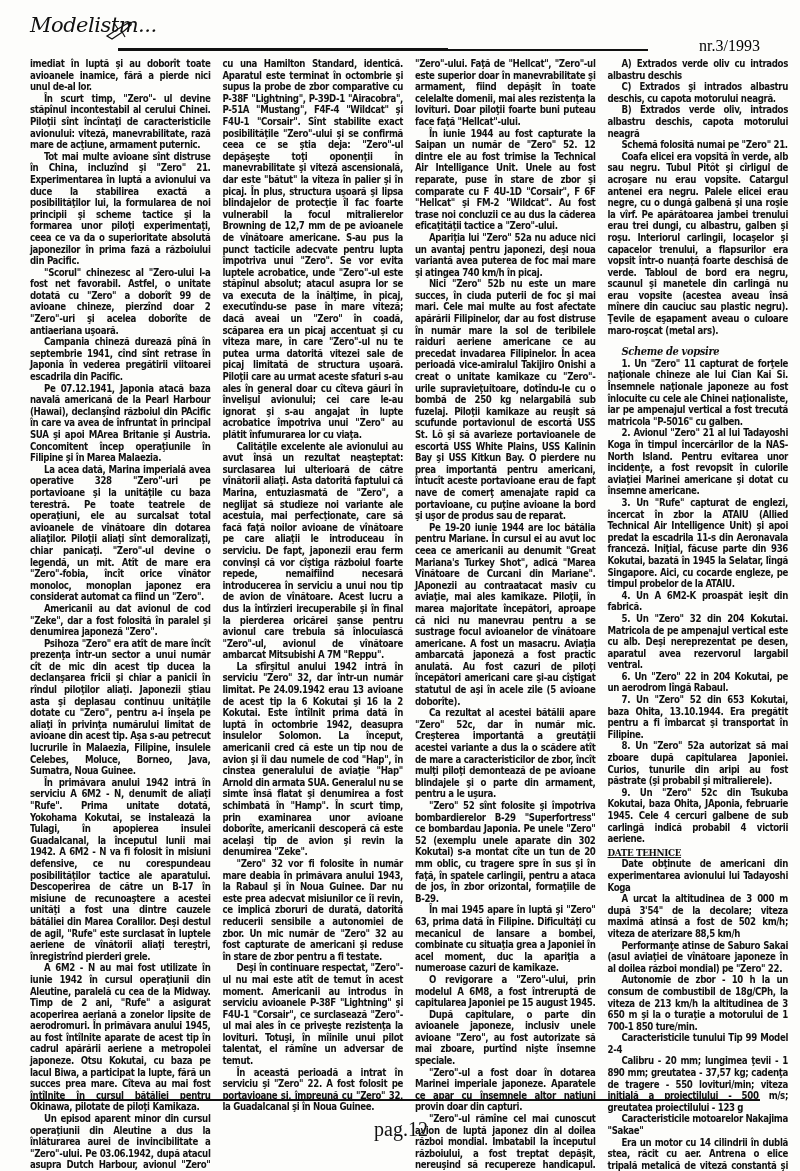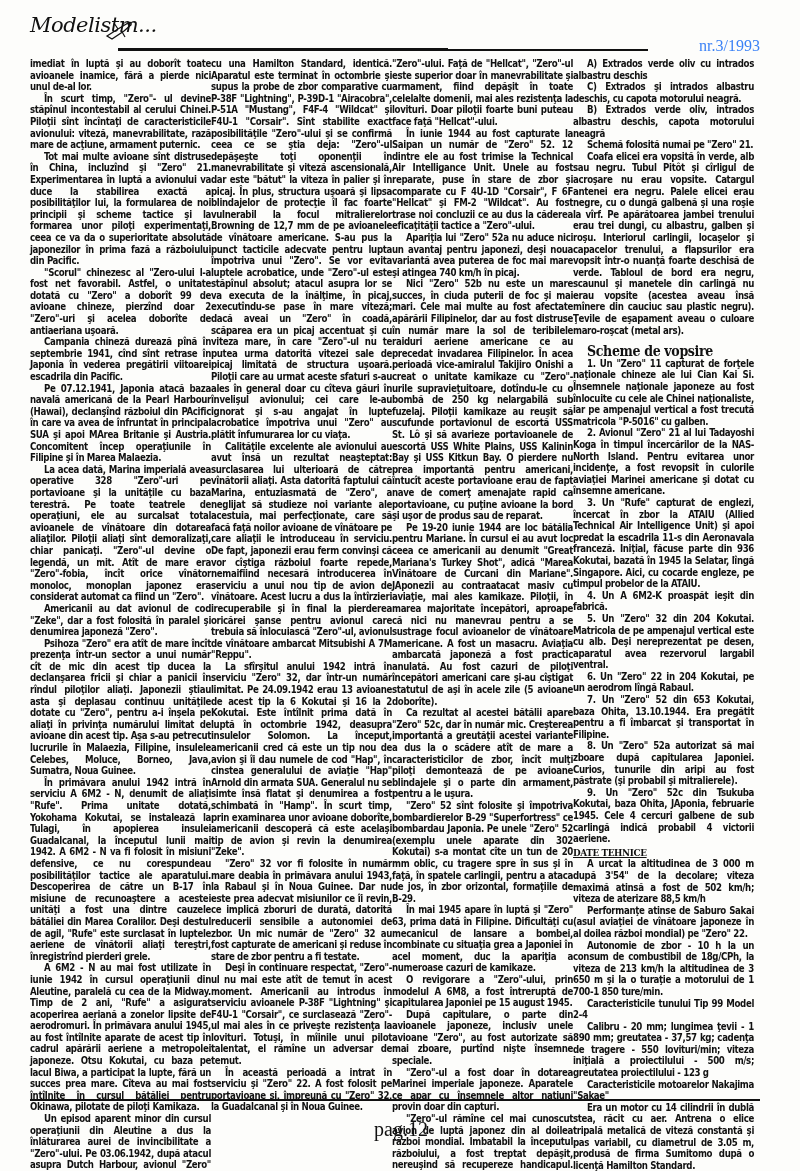--- a/index.html
+++ b/index.html
@@ -10,38 +10,38 @@
   .header { position:absolute; left:0; top:0; width:800px; height:58px; }
   .logo {
     position:absolute; left:30px; top:13px; font-family:"DejaVu Serif", serif;
     font-style:italic; font-size:21px; letter-spacing:-0.5px; color:#111;
   }
   .logo-plane { position:absolute; left:104px; top:18px; width:30px; height:24px; }
   .header-rule { position:absolute; left:118px; top:48px; width:330px; height:3px; background:#111; }
   .header-rule2 { position:absolute; left:448px; top:49px; width:200px; height:2px; background:#111; }
   .issue {
     position:absolute; right:40px; top:37px; font-family:"Liberation Serif", serif;
-    font-size:16px; color:#3b82f6;
+    font-size:16px; color:#000000;
   }
   .columns {
     position:absolute; left:30px; top:58px; width:758px; height:1040px;
-    display:flex; 
+    display:flex; gap:12px;
   }
   .col {
     width:181px; font-family:"DejaVu Sans", sans-serif; font-size:9.6px;
     line-height:11.6px; text-align:justify; font-weight:bold; letter-spacing:-0.35px;
     font-stretch:condensed;
   }
   .col p { margin:0; text-indent:14px; }
   .col p.noindent { text-indent:0; }
   .col h4 {
     margin:2px 0 0 0; text-align:left; font-size:9.8px; text-decoration:underline;
     font-family:"DejaVu Serif", serif; font-weight:bold;
   }
-  .col h5 { margin:10px 0 0 14px; font-size:14px; font-family:"DejaVu Serif", serif; font-weight:bold; }
+  .col h5 { margin:10px 0 0 14px; font-size:11px; font-family:"DejaVu Serif", serif; font-weight:bold;font-style:italic; }
   .footer-rule { position:absolute; left:30px; top:1099px; width:730px; height:2px; background:#111; }
   .page-num {
     position:absolute; left:374px; top:1118px; font-family:"Liberation Serif", serif;
     font-size:20px; color:#111;text-align:right;
   }
 </style>
 </head>
 <body>
 
 <div class="header">
@@ -103,20 +103,21 @@
       <p>1. Un "Zero" 11 capturat de forţele naţionale chineze ale lui Cian Kai Si. Însemnele naţionale japoneze au fost înlocuite cu cele ale Chinei naţionaliste, iar pe ampenajul vertical a fost trecută matricola "P-5016" cu galben.</p>
       <p>2. Avionul "Zero" 21 al lui Tadayoshi Koga în timpul încercărilor de la NAS-North Island. Pentru evitarea unor incidenţe, a fost revopsit în culorile aviaţiei Marinei americane şi dotat cu însemne americane.</p>
       <p>3. Un "Rufe" capturat de englezi, încercat în zbor la ATAIU (Allied Technical Air Intelligence Unit) şi apoi predat la escadrila 11-s din Aeronavala franceză. Iniţial, făcuse parte din 936 Kokutai, bazată în 1945 la Selatar, lîngă Singapore. Aici, cu cocarde engleze, pe timpul probelor de la ATAIU.</p>
       <p>4. Un A 6M2-K proaspăt ieşit din fabrică.</p>
       <p>5. Un "Zero" 32 din 204 Kokutai. Matricola de pe ampenajul vertical este cu alb. Deşi nereprezentat pe desen, aparatul avea rezervorul largabil ventral.</p>
       <p>6. Un "Zero" 22 in 204 Kokutai, pe un aerodrom lîngă Rabaul.</p>
       <p>7. Un "Zero" 52 din 653 Kokutai, baza Ohita, 13.10.1944. Era pregătit pentru a fi îmbarcat şi transportat în Filipine.</p>
       <p>8. Un "Zero" 52a autorizat să mai zboare după capitularea Japoniei. Curios, tunurile din aripi au fost păstrate (şi probabil şi mitralierele).</p>
       <p>9. Un "Zero" 52c din Tsukuba Kokutai, baza Ohita, JAponia, februarie 1945. Cele 4 cercuri galbene de sub carlingă indică probabil 4 victorii aeriene.</p>
       <h4>DATE TEHNICE</h4>
+      <p>Date obţinute de americani din experimentarea avionului lui Tadayoshi Koga</p>
       <p>A urcat la altitudinea de 3 000 m după 3'54" de la decolare; viteza maximă atinsă a fost de 502 km/h; viteza de aterizare 88,5 km/h</p>
       <p>Performanţe atinse de Saburo Sakai (asul aviaţiei de vînătoare japoneze în al doilea război mondial) pe "Zero" 22.</p>
       <p>Autonomie de zbor - 10 h la un consum de combustibil de 18g/CPh, la viteza de 213 km/h la altitudinea de 3 650 m şi la o turaţie a motorului de 1 700-1 850 ture/min.</p>
       <p>Caracteristicile tunului Tip 99 Model 2-4</p>
       <p>Calibru - 20 mm; lungimea ţevii - 1 890 mm; greutatea - 37,57 kg; cadenţa de tragere - 550 lovituri/min; viteza iniţială a proiectilului - 500 m/s; greutatea proiectilului - 123 g</p>
       <p>Caracteristicile motoarelor Nakajima "Sakae"</p>
       <p>Era un motor cu 14 cilindrii în dublă stea, răcit cu aer. Antrena o elice tripală metalică de viteză constantă şi pas variabil, cu diametrul de 3.05 m, produsă de firma Sumitomo după o licenţă Hamilton Standard.</p>
     </div>
 </div>
 

